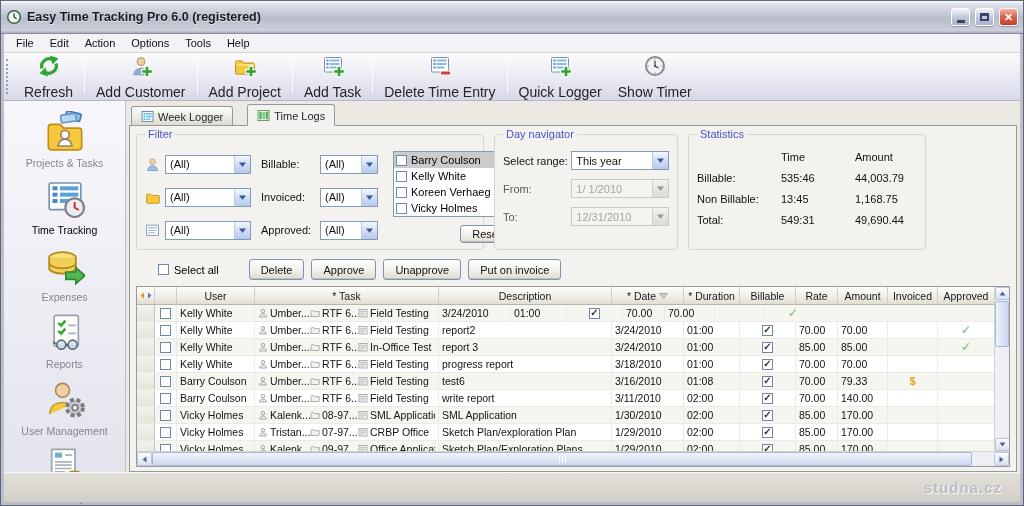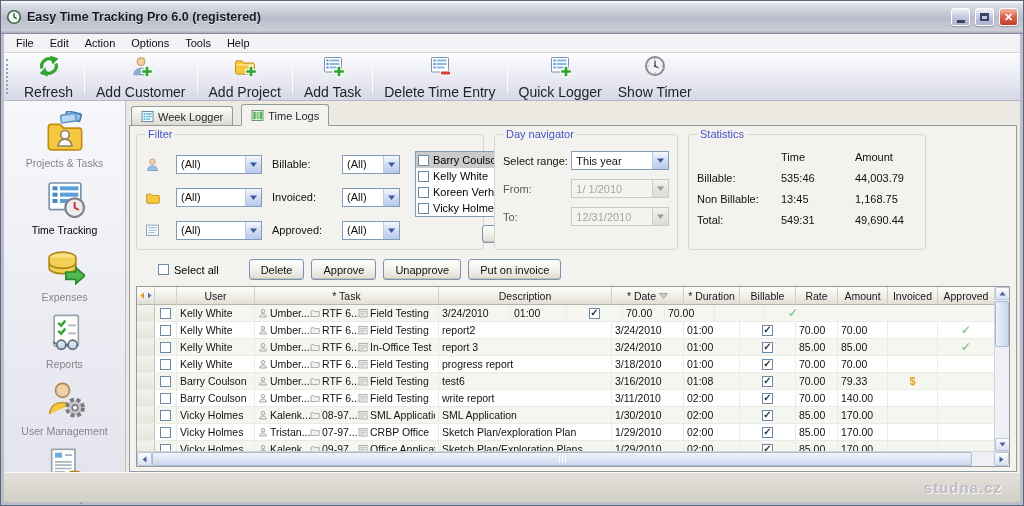--- a/index.html
+++ b/index.html
@@ -31,33 +31,33 @@
   .main{flex:1;display:flex;min-height:0}
   .sidebar{width:122px;background:linear-gradient(180deg,#f7f7fb,#e4e4ee);border-right:1px solid #bfbfcc;display:flex;flex-direction:column;align-items:center;padding-top:8px;gap:5px}
   .side-item{display:flex;flex-direction:column;align-items:center;gap:2px;width:100%;padding:2px 0}
   .side-item svg{width:40px;height:40px}
   .side-label{font-size:10.5px;color:#85858d;text-align:center}
   .side-item.active .side-label{color:#000;font-weight:normal}
   .content{flex:1;display:flex;flex-direction:column;min-width:0;background:#ece9e2;padding:2px 3px 0 3px}
   
   .tabstrip{display:flex;align-items:flex-end;height:22px;padding-left:2px}
   .tab{display:inline-flex;align-items:center;gap:4px;font-size:11px;color:#26262c;padding:3px 9px 2px;
-    border:1px solid #919b9c;border-bottom:none;border-radius:3px 3px 0 0;background:linear-gradient(180deg,#fdfdfb,#dedbcf);height:19px;margin-right:8px}
+    border:1px solid #919b9c;border-bottom:none;border-radius:3px 3px 0 0;background:linear-gradient(180deg,#fdfdfb,#dedbcf);height:19px;margin-right:14px}
   .tab svg{width:13px;height:13px}
   .tab.active{background:#f3f2ee;height:22px;border-bottom:1px solid #f3f2ee;margin-bottom:-1px;z-index:2;position:relative}
   .tabpage{flex:1;border:1px solid #919b9c;background:#f3f2ee;padding:8px 6px 4px;display:flex;flex-direction:column;min-height:0}
   
   .gb-row{display:flex;gap:10px;height:116px}
   .groupbox{border:1px solid #d6d6cd;border-radius:4px;position:relative;padding:16px 8px 6px;background:#f3f2ee}
   .gb-legend{position:absolute;top:-7px;left:8px;background:#f3f2ee;padding:0 3px;color:#4454c8;font-size:11px}
   .gb-filter{width:348px;display:flex;gap:10px}
   .gb-daynav{width:184px}
   .gb-stats{width:238px}
   .fcol{display:flex;flex-direction:column;gap:7px}
-  .frow{display:flex;align-items:center;gap:16px;height:33px}
+  .frow{display:flex;align-items:center;gap:5px;height:33px}
   .frow svg{width:15px;height:15px}
   .flabel{font-size:11px;color:#111;width:54px}
   .combo{height:19px;border:1px solid #7f9db9;background:#fff;display:flex;align-items:center;min-width:0}
   .combo-val{flex:1;font-size:11px;padding:0 4px;color:#111;white-space:nowrap;overflow:hidden}
   .combo-btn{width:16px;height:17px;border-left:1px solid #bcd;display:flex;align-items:center;justify-content:center;
     background:linear-gradient(180deg,#f4f7fd,#ccd9f2 60%,#b7c9ec)}
   .combo-btn svg{width:9px;height:7px}
   .combo.disabled{background:#f4f3ee;border-color:#cbc9c0}
   .combo.disabled .combo-val{color:#a7a59c}
   .combo.disabled .combo-btn{background:linear-gradient(180deg,#f1f1ee,#dcdcd4);border-left-color:#d0d0c6}

